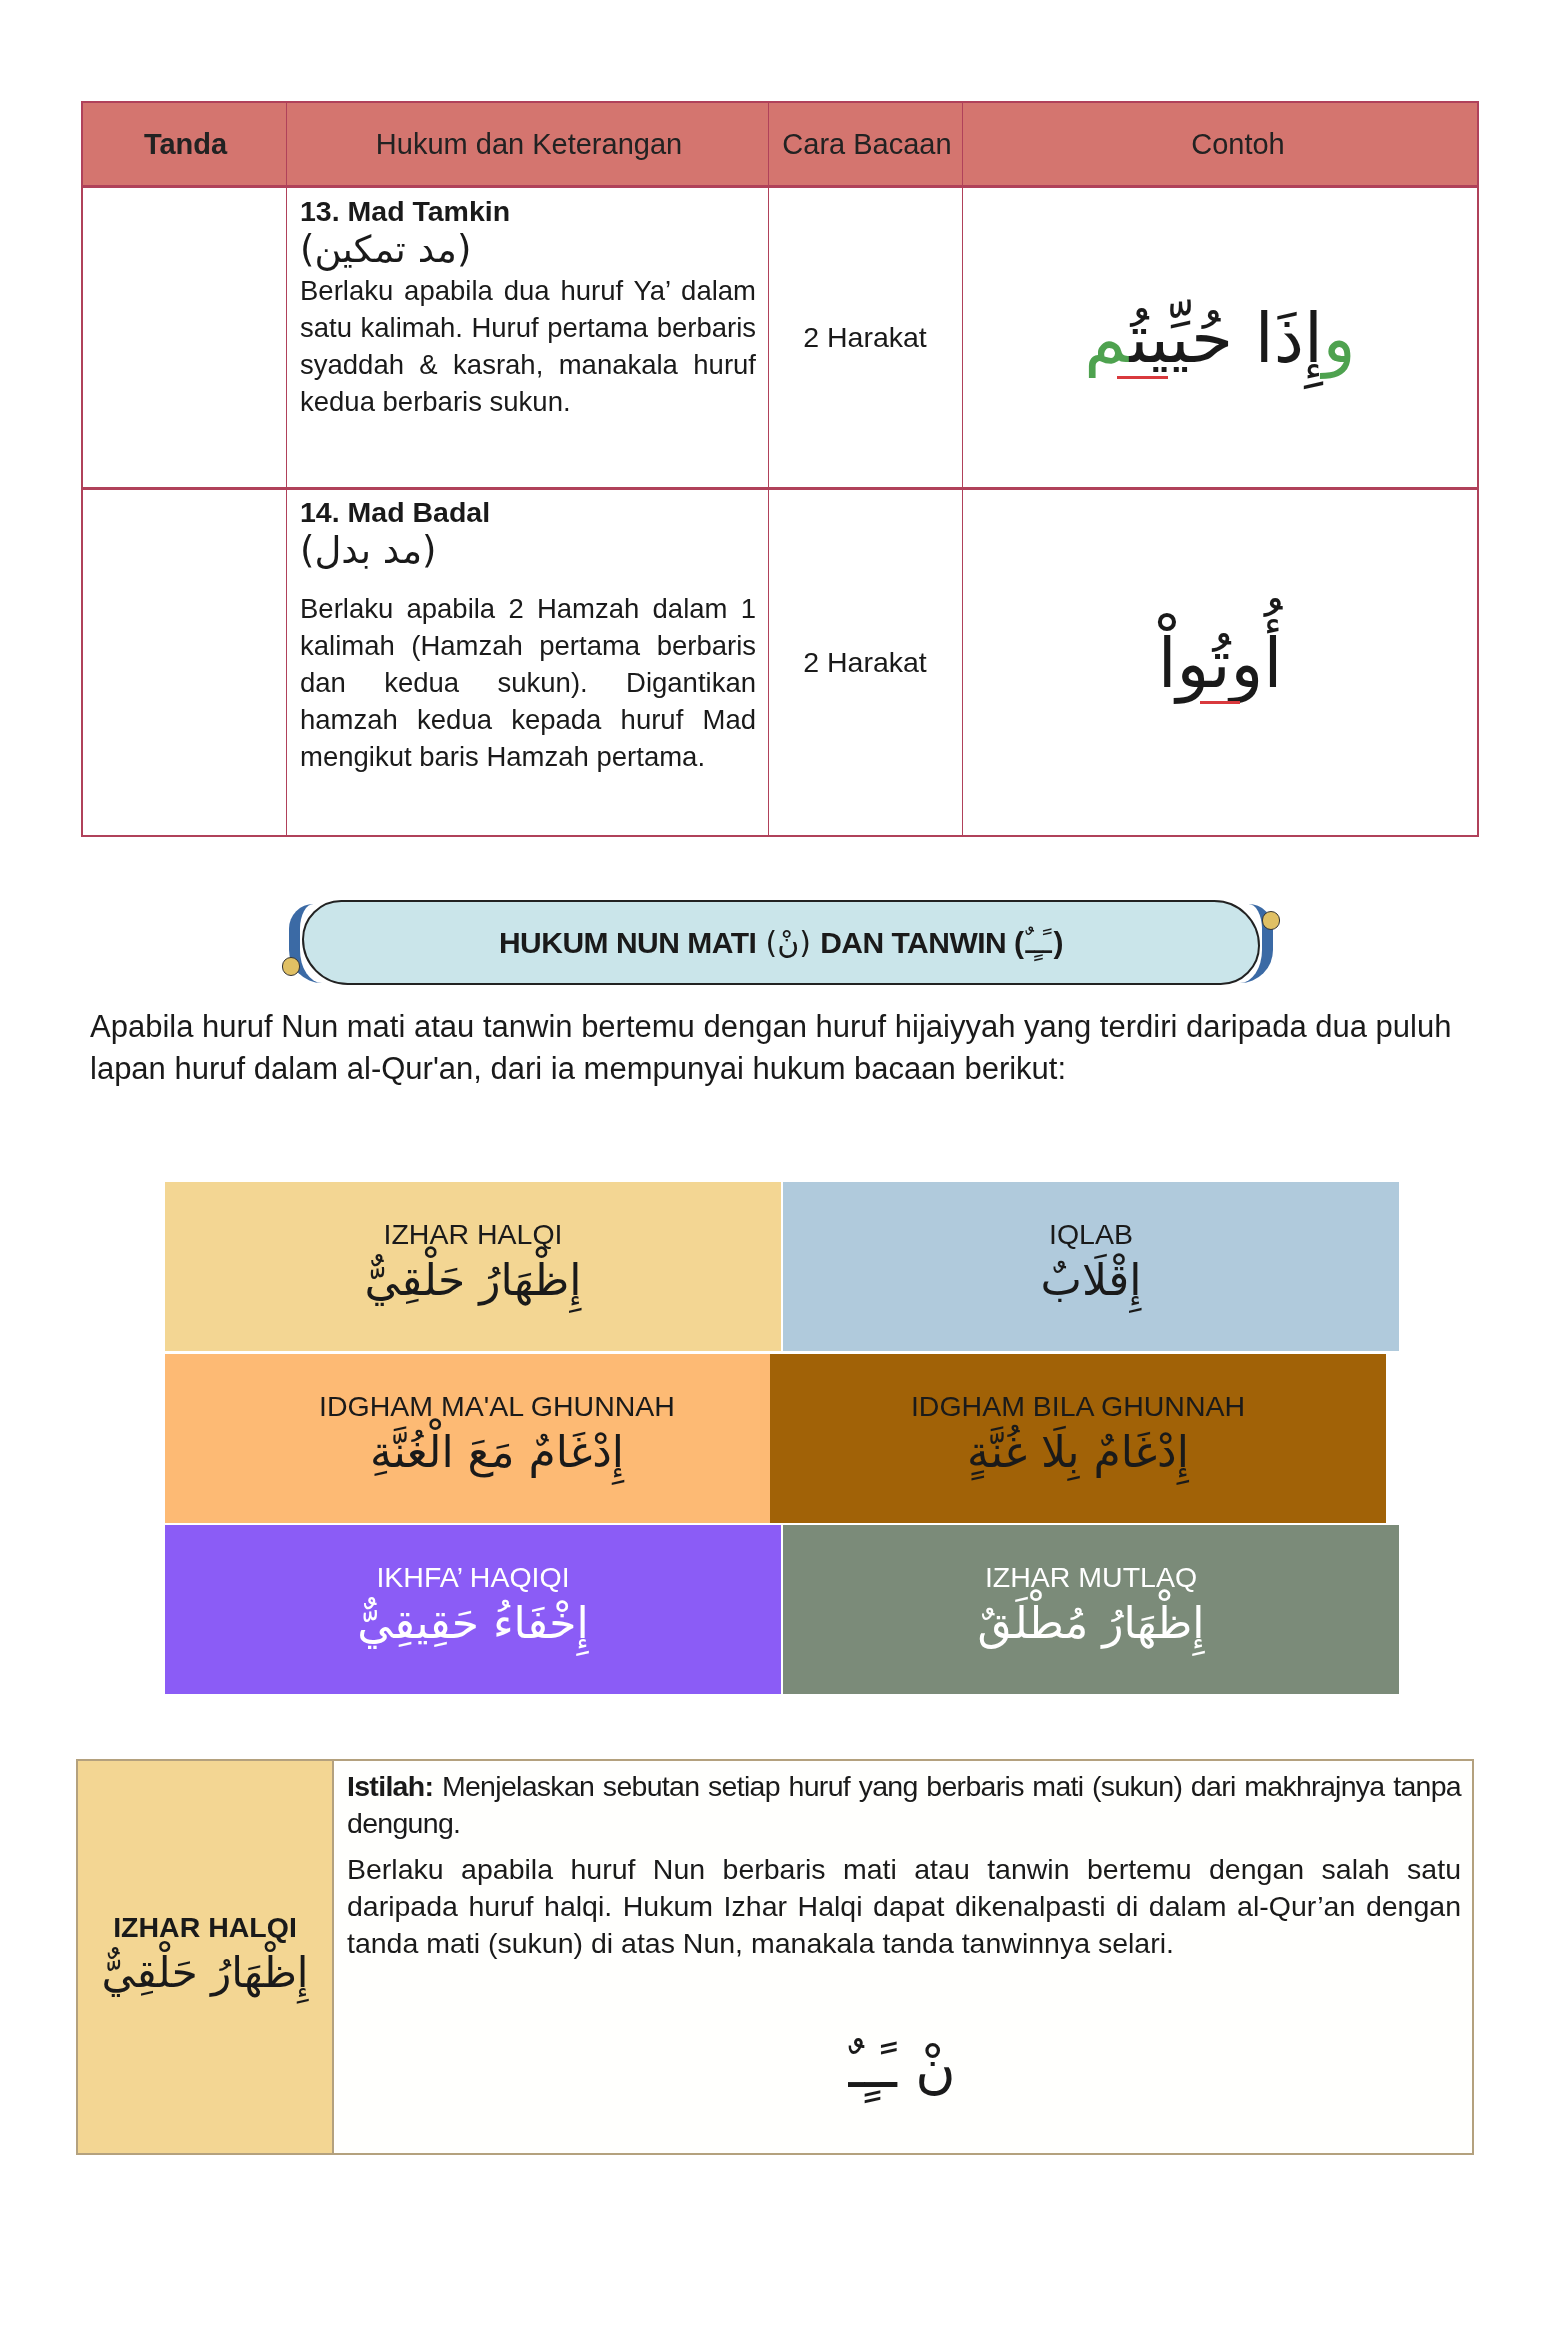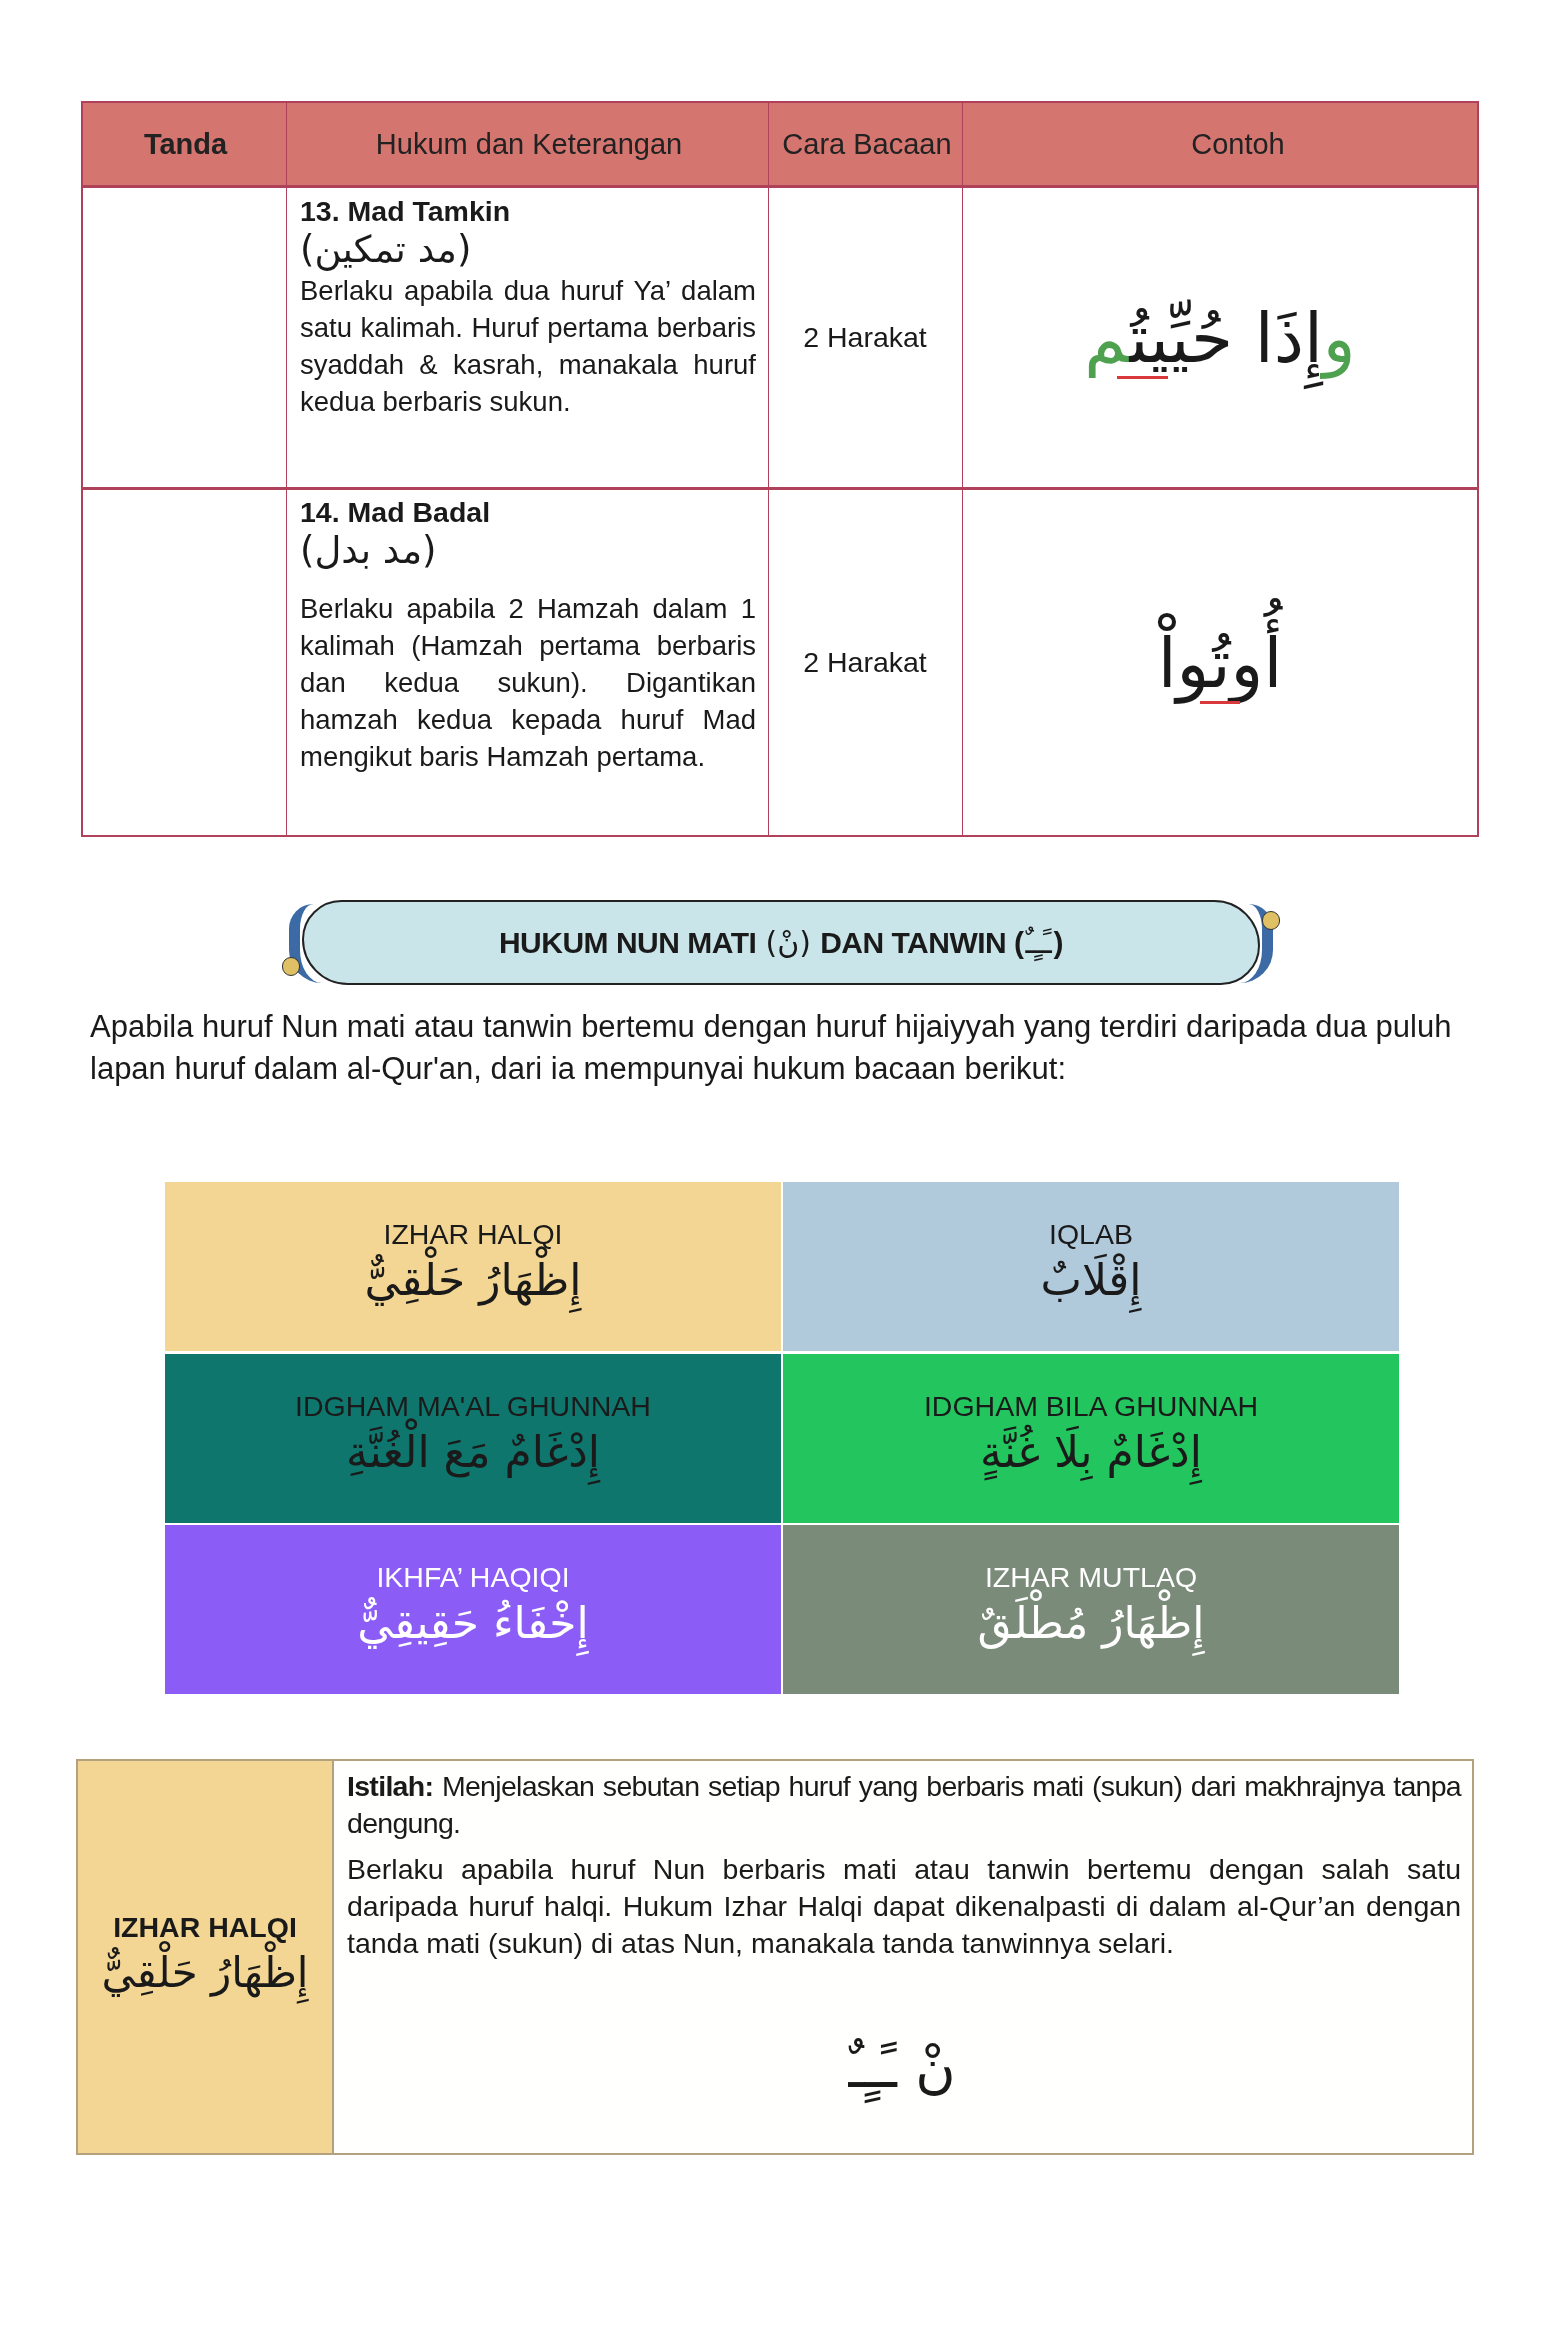--- a/index.html
+++ b/index.html
@@ -118,25 +118,25 @@
 
 <div id="grid" class="abs">
   <div class="gcell" style="left:0;top:0;background:#f3d693;">
     <div class="name">IZHAR HALQI</div>
     <div class="ar">إِظْهَارُ حَلْقِيٌّ</div>
   </div>
   <div class="gcell" style="left:618px;top:0;background:#b0cadc;">
     <div class="name">IQLAB</div>
     <div class="ar">إِقْلَابٌ</div>
   </div>
-  <div class="gcell" style="left:0;top:172px;background:#0f766e;">
+  <div class="gcell" style="left:0;top:172px;background:#fdba74;padding-left:24px;">
     <div class="name">IDGHAM MA'AL GHUNNAH</div>
     <div class="ar">إِدْغَامٌ مَعَ الْغُنَّةِ</div>
   </div>
-  <div class="gcell" style="left:618px;top:172px;background:#22c55e;">
+  <div class="gcell" style="left:605px;top:172px;background:#a16207;">
     <div class="name">IDGHAM BILA GHUNNAH</div>
     <div class="ar">إِدْغَامٌ بِلَا غُنَّةٍ</div>
   </div>
   <div class="gcell light" style="left:0;top:343px;background:#8b5cf6;align-items:center;">
     <div class="name">IKHFA’ HAQIQI</div>
     <div class="ar">إِخْفَاءُ حَقِيقِيٌّ</div>
   </div>
   <div class="gcell light" style="left:618px;top:343px;background:#7b8b79;">
     <div class="name">IZHAR MUTLAQ</div>
     <div class="ar">إِظْهَارُ مُطْلَقٌ</div>

